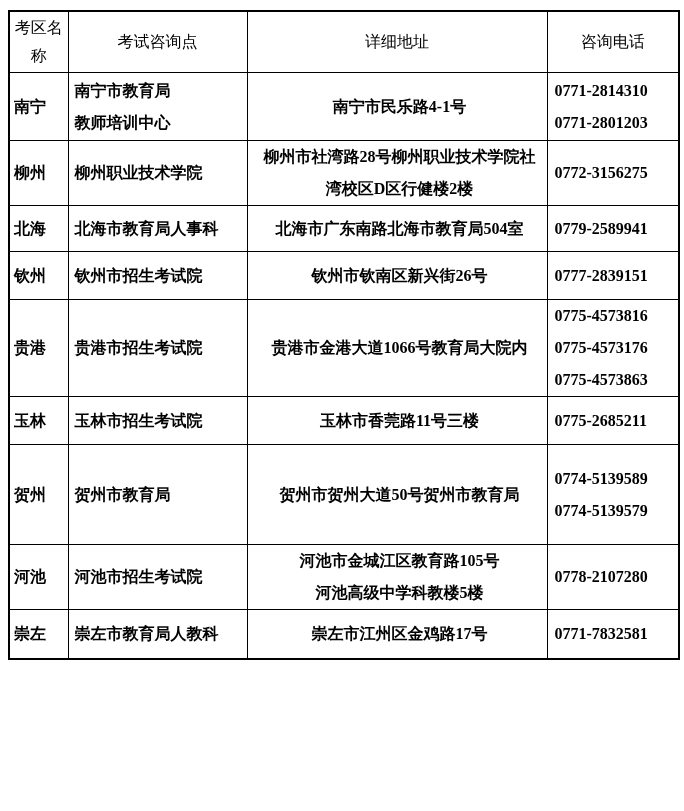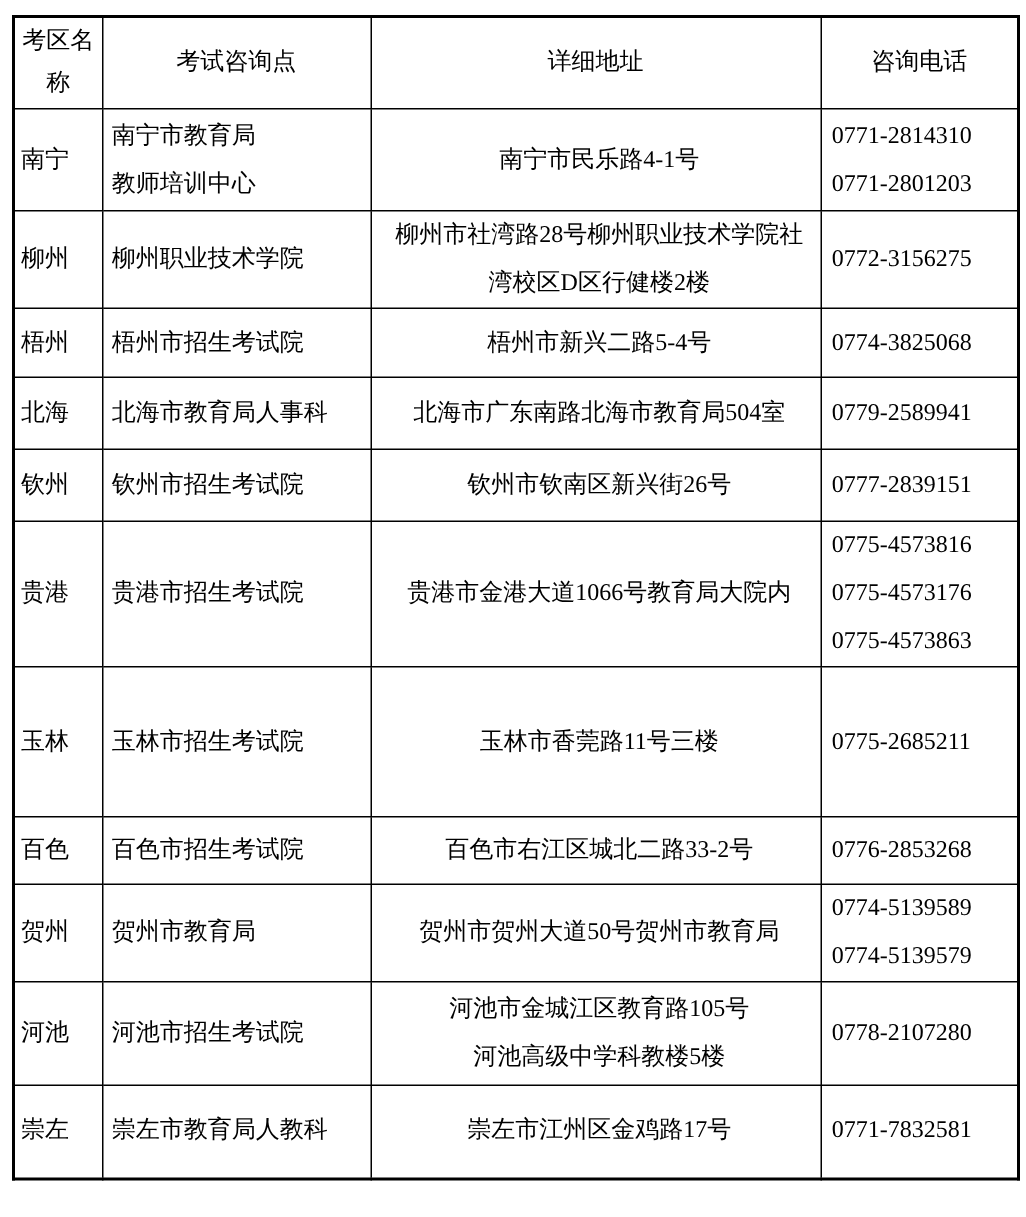--- a/index.html
+++ b/index.html
@@ -28,21 +28,21 @@
     border: 1px solid #000000;
     vertical-align: middle;
     padding: 0;
     font-weight: normal;
   }
   th {
     text-align: center;
     line-height: 28px;
     padding: 2px 1px;
   }
-  td { line-height: 32px; }
+  td { line-height: 32px; font-weight: bold; }
   td.c1 { text-align: left; padding-left: 4px; margin-left: 47px; }
   td.c2 { text-align: left; padding-left: 6px; }
   td.c3 { text-align: center; padding: 0 5px 0 10px; }
   td.c4 { text-align: left; padding-left: 7px; }
   td .line { white-space: nowrap; }
   thead tr { height: 56px; }
   tbody tr:nth-child(1)  { height: 68px; }
   tbody tr:nth-child(2)  { height: 64px; }
   tbody tr:nth-child(3)  { height: 46px; }
   tbody tr:nth-child(4)  { height: 48px; }
@@ -98,32 +98,20 @@
     <td class="c3">
           <div class="line">柳州市社湾路28号柳州职业技术学院社</div>
           <div class="line">湾校区D区行健楼2楼</div>
         </td>
     <td class="c4">
           <div class="line">0772-3156275</div>
         </td>
   </tr>
 
 
-  <tr>
-    <td class="c1">梧州</td>
-    <td class="c2">
-          <div class="line">梧州市招生考试院</div>
-        </td>
-    <td class="c3">
-          <div class="line">梧州市新兴二路5-4号</div>
-        </td>
-    <td class="c4">
-          <div class="line">0774-3825068</div>
-        </td>
-  </tr>
 
   <tr>
     <td class="c1">北海</td>
     <td class="c2">
           <div class="line">北海市教育局人事科</div>
         </td>
     <td class="c3">
           <div class="line">北海市广东南路北海市教育局504室</div>
         </td>
     <td class="c4">
@@ -165,32 +153,20 @@
           <div class="line">玉林市招生考试院</div>
         </td>
     <td class="c3">
           <div class="line">玉林市香莞路11号三楼</div>
         </td>
     <td class="c4">
           <div class="line">0775-2685211</div>
         </td>
   </tr>
 
-  <tr>
-    <td class="c1">百色</td>
-    <td class="c2">
-          <div class="line">百色市招生考试院</div>
-        </td>
-    <td class="c3">
-          <div class="line">百色市右江区城北二路33-2号</div>
-        </td>
-    <td class="c4">
-          <div class="line">0776-2853268</div>
-        </td>
-  </tr>
 
   <tr>
     <td class="c1">贺州</td>
     <td class="c2">
           <div class="line">贺州市教育局</div>
         </td>
     <td class="c3">
           <div class="line">贺州市贺州大道50号贺州市教育局</div>
         </td>
     <td class="c4">

